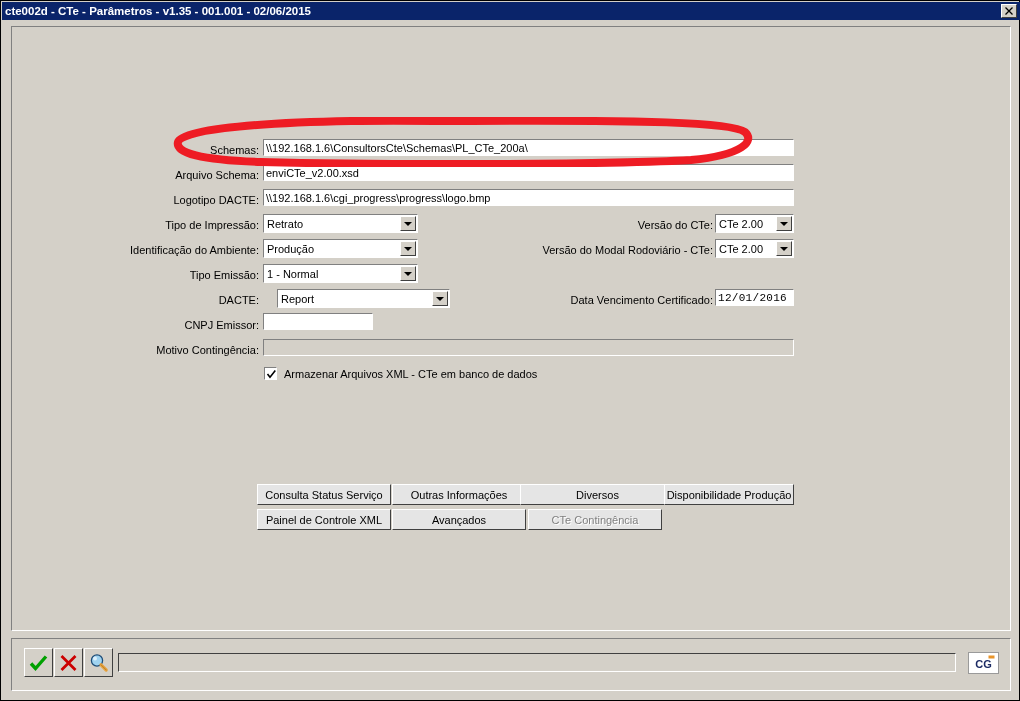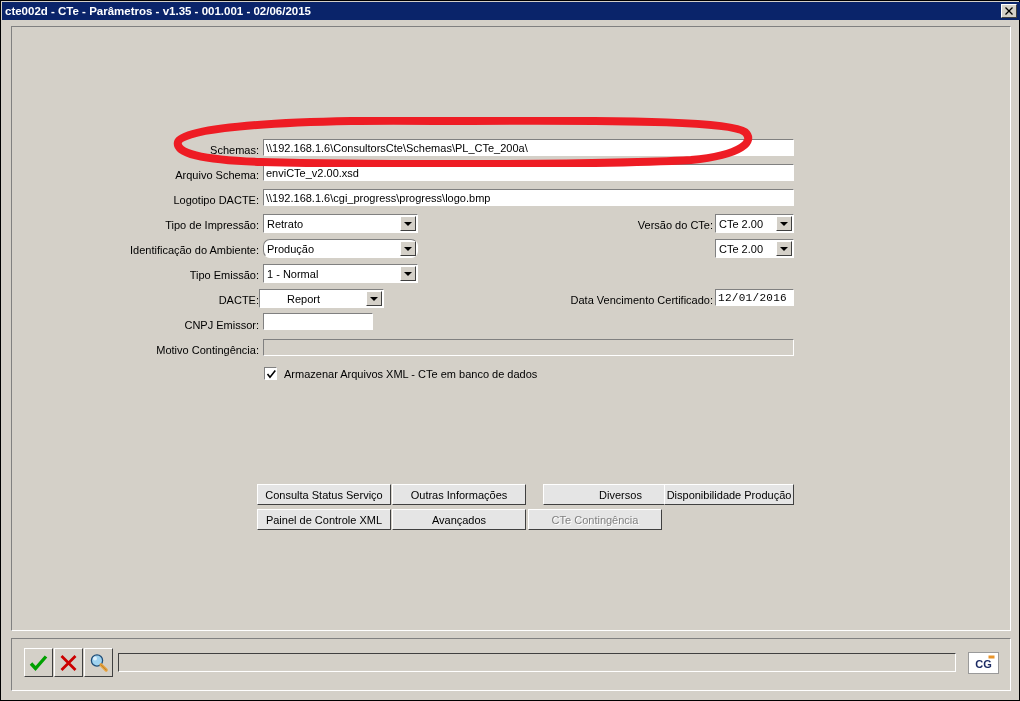--- a/index.html
+++ b/index.html
@@ -280,57 +280,58 @@
 
   <div class="field-label" style="left:100px; top:217px; width:158px;">Tipo de Impressão:</div>
   <div class="combo" style="left:262px; top:213px; width:155px;">
     <div class="combo-text">Retrato</div>
     <div class="combo-arrow">
         <i></i>
       </div>
   </div>
 
   <div class="field-label" style="left:90px; top:242px; width:168px;">Identificação do Ambiente:</div>
-  <div class="combo" style="left:262px; top:238px; width:155px;border-radius:7px;">
+  <div class="combo" style="left:262px; top:238px; width:155px;">
     <div class="combo-text">Produção</div>
     <div class="combo-arrow">
         <i></i>
       </div>
   </div>
 
   <div class="field-label" style="left:100px; top:267px; width:158px;">Tipo Emissão:</div>
   <div class="combo" style="left:262px; top:263px; width:155px;">
     <div class="combo-text">1 - Normal</div>
     <div class="combo-arrow">
         <i></i>
       </div>
   </div>
 
   <div class="field-label" style="left:100px; top:292px; width:158px;">DACTE:</div>
-  <div class="combo" style="left:258px; top:288px; width:125px;padding-left:24px;">
+  <div class="combo" style="left:276px; top:288px; width:173px;">
     <div class="combo-text">Report</div>
     <div class="combo-arrow">
         <i></i>
       </div>
   </div>
 
   <div class="field-label" style="left:100px; top:317px; width:158px;">CNPJ Emissor:</div>
   <input class="textbox" style="left: 262px; top: 312px; width: 110px;" value="">
 
   <div class="field-label" style="left:100px; top:342px; width:158px;">Motivo Contingência:</div>
   <input class="textbox readonly" style="left: 262px; top: 338px; width: 531px;" readonly="" value="">
 
   <div class="field-label" style="left:560px; top:217px; width:152px;">Versão do CTe:</div>
   <div class="combo" style="left:714px; top:213px; width:79px;">
     <div class="combo-text">CTe 2.00</div>
     <div class="combo-arrow">
         <i></i>
       </div>
   </div>
 
+  <div class="field-label" style="left:492px; top:242px; width:220px;">Versão do Modal Rodoviário - CTe:</div>
   <div class="combo" style="left:714px; top:238px; width:79px;">
     <div class="combo-text">CTe 2.00</div>
     <div class="combo-arrow">
         <i></i>
       </div>
   </div>
 
   <div class="field-label" style="left:510px; top:292px; width:202px;">Data Vencimento Certificado:</div>
   <input class="textbox mono" style="left: 714px; top: 288px; width: 79px;" readonly="" value="12/01/2016">
 
@@ -338,21 +339,21 @@
     <span class="cb-box">
       <svg width="11" height="11" viewBox="0 0 11 11">
         <path d="M1.5 5 L4 8.2 L9.3 1.6" stroke="#000" stroke-width="1.6" fill="none"></path>
       </svg>
     </span>
     <span class="cb-label">Armazenar Arquivos XML - CTe em banco de dados</span>
   </div>
 
   <div class="btn" style="left:256px; top:483px; width:134px;">Consulta Status Serviço</div>
   <div class="btn" style="left:391px; top:483px; width:134px;">Outras Informações</div>
-  <div class="btn" style="left:542px; top:483px; width:155px;">Diversos</div>
+  <div class="btn" style="left:519px; top:483px; width:155px;">Diversos</div>
   <div class="btn" style="left:663px; top:483px; width:130px;">Disponibilidade Produção</div>
 
   <div class="btn" style="left:256px; top:508px; width:134px;">Painel de Controle XML</div>
   <div class="btn" style="left:391px; top:508px; width:134px;">Avançados</div>
   <div class="btn disabled" style="left:527px; top:508px; width:134px;">CTe Contingência</div>
 
   <div id="toolbar-panel"></div>
 
   <div class="tool-btn" style="left:23px; top:647px;">
     <svg width="19" height="18" viewBox="0 0 19 18">

